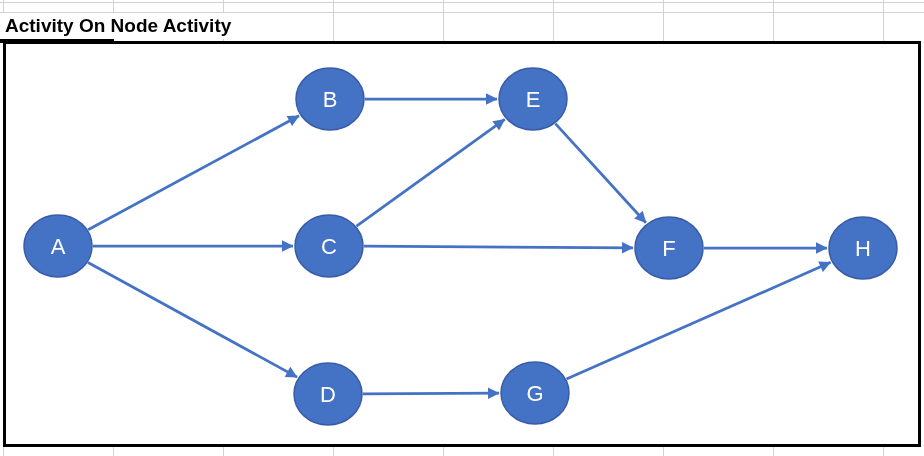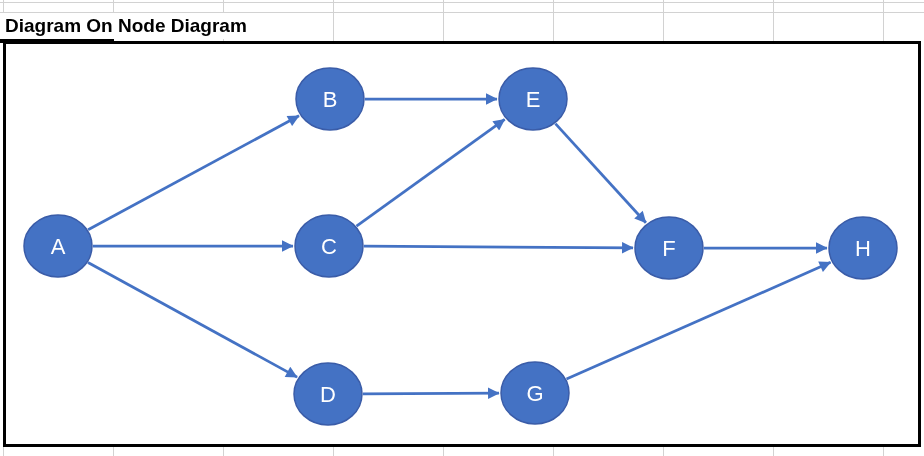--- a/index.html
+++ b/index.html
@@ -54,21 +54,21 @@
 </head>
 <body>
 
 <div class="screen">
 
   <div class="grid-top">
     <div class="hline hline-1"></div>
     <div class="hline hline-2"></div>
   </div>
 
-  <div class="title-cell">Diagram On Node Diagram</div>
+  <div class="title-cell">Activity On Node Activity</div>
   <div class="title-underline"></div>
 
   <div class="diagram-box"></div>
 
   <div class="grid-bottom"></div>
 
   <svg class="overlay" viewBox="0 0 924 456" width="924" height="456" xmlns="http://www.w3.org/2000/svg">
     <defs>
       <marker id="arrowhead" viewBox="0 0 10 10" markerWidth="4.6" markerHeight="4.2" refX="9.5" refY="5" orient="auto">
         <path d="M0,0 L10,5 L0,10 Z" fill="#4472C4"></path>

